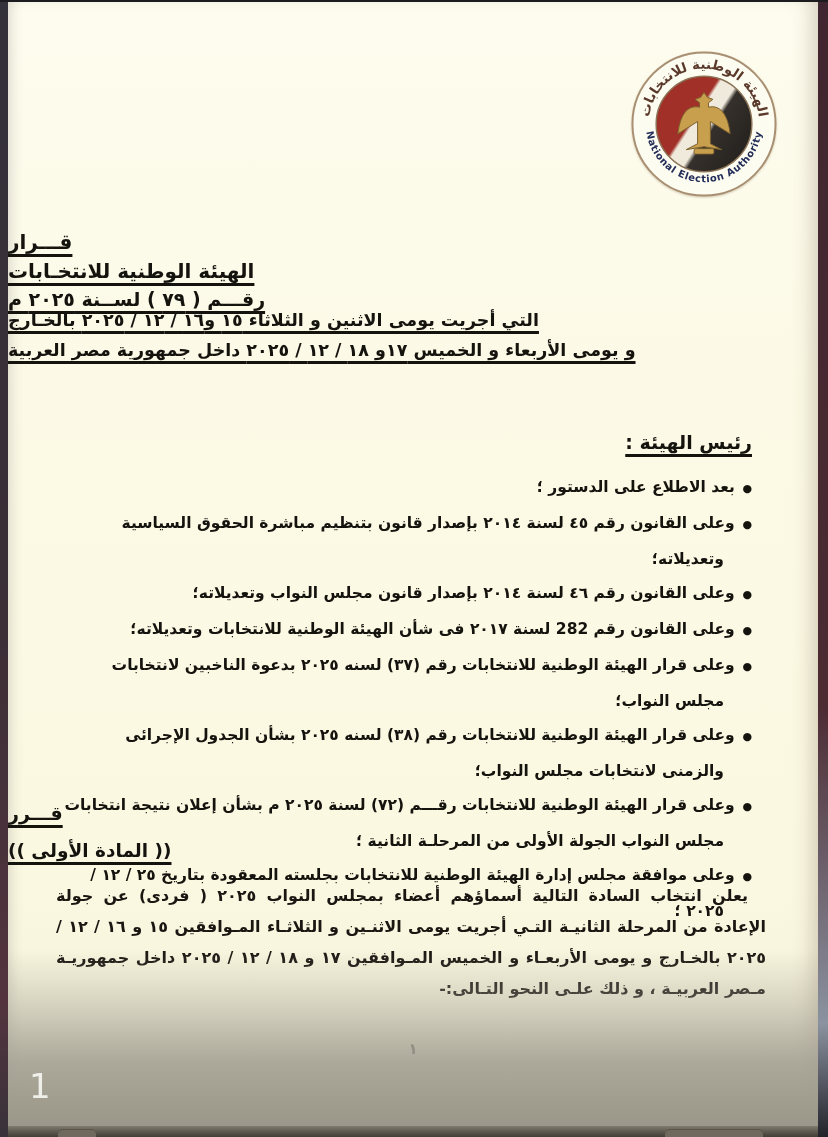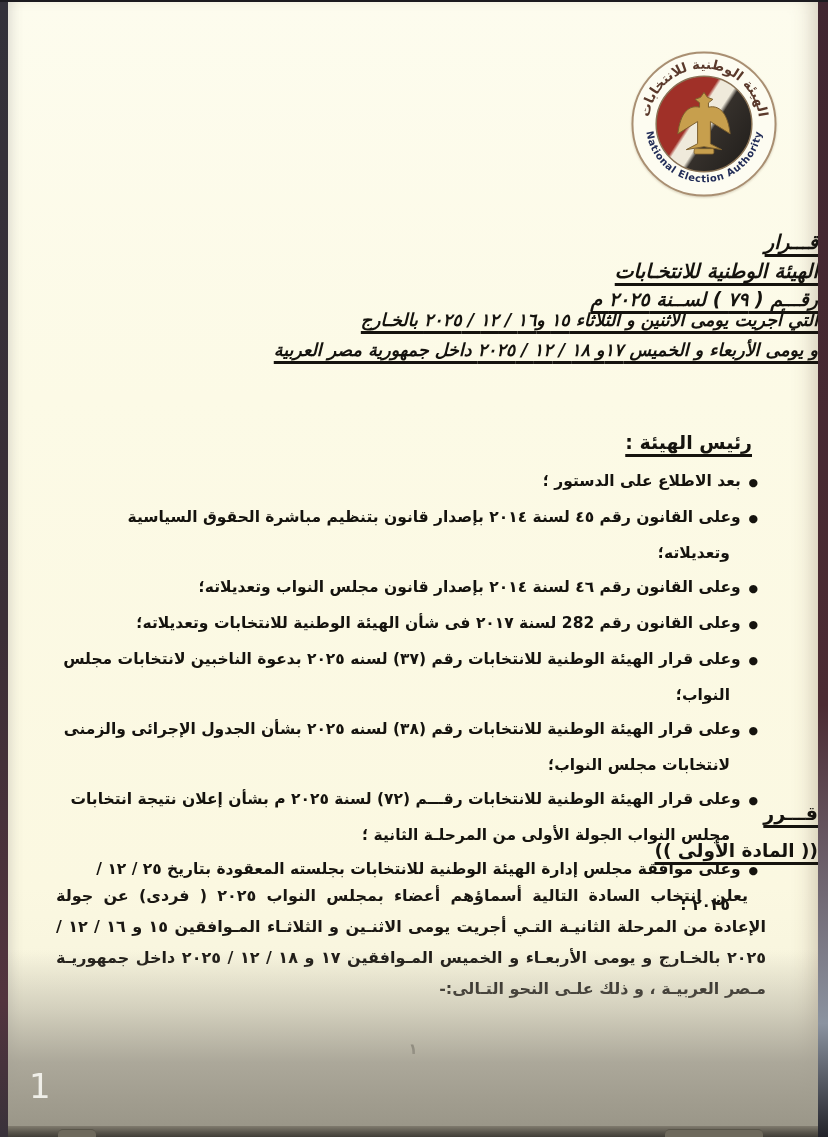--- a/index.html
+++ b/index.html
@@ -17,40 +17,40 @@
   .paper{
     position:absolute;left:8px;right:10px;top:0;bottom:0;z-index:1;
     background:linear-gradient(180deg,#fdfcee 0%,#fcfae6 35%,#fbf8e1 78%,#f2efd8 100%);
     box-shadow:inset -16px 0 22px -12px rgba(92,70,52,.28), inset 10px 0 14px -8px rgba(70,65,80,.20);
     direction:rtl;color:#15130e;
   }
   .ar{font-weight:bold;}
   
   .seal{position:absolute;left:622px;top:50px;width:148px;height:148px;filter:drop-shadow(0 1px 1px rgba(140,120,90,.35));}
   
-  .title-block{position:absolute;top:230px;left:0;right:0;text-align:right;font-style:italic;}
+  .title-block{position:absolute;top:230px;left:0;right:0;text-align:left;}
   .tline{font-weight:bold;text-decoration:underline;text-decoration-thickness:2.5px;text-underline-offset:5px;}
   .s1{font-size:20px;margin-bottom:5px;}
   .s2{font-size:19px;}
   .s3{font-size:17.5px;margin-bottom:8px;line-height:1.25;}
   
   .chairman{
     position:absolute;top:431px;right:66px;font-size:19px;font-weight:bold;
     text-decoration:underline;text-decoration-thickness:2.5px;text-underline-offset:5px;
   }
   
   .preamble{
-    position:absolute;top:462px;right:58px;left:46px;margin:2px;padding:0;list-style:none;
+    position:absolute;top:462px;right:58px;left:46px;margin:8px;padding:0;list-style:none;
     font-size:15.5px;font-weight:bold;line-height:34px;
   }
   .preamble li{padding-right:28px;text-indent:-28px;}
   .preamble li::before{content:"●\00a0\00a0";font-size:11px;}
   .decree-verb,.article-h{
-    position:absolute;left:0;right:0;text-align:right;font-weight:bold;
-    text-decoration:underline;text-decoration-thickness:2.5px;text-underline-offset:5px;padding-left:17px;
+    position:absolute;left:0;right:13px;text-align:left;font-weight:bold;
+    text-decoration:underline;text-decoration-thickness:2.5px;text-underline-offset:5px;
   }
   .decree-verb{top:802px;font-size:19px;}
   .article-h{top:840px;font-size:18.5px;}
   .body-par{
     position:absolute;top:880px;right:52px;left:48px;margin:0;
     font-size:16px;font-weight:bold;line-height:31px;text-align:justify;text-indent:18px;color:#1a1712;
   }
   .doc-pageno{position:absolute;top:1040px;left:50%;transform:translateX(-50%);font-size:15px;font-weight:bold;color:#4e4c42;z-index:4;}
   
   .scan-fade{

